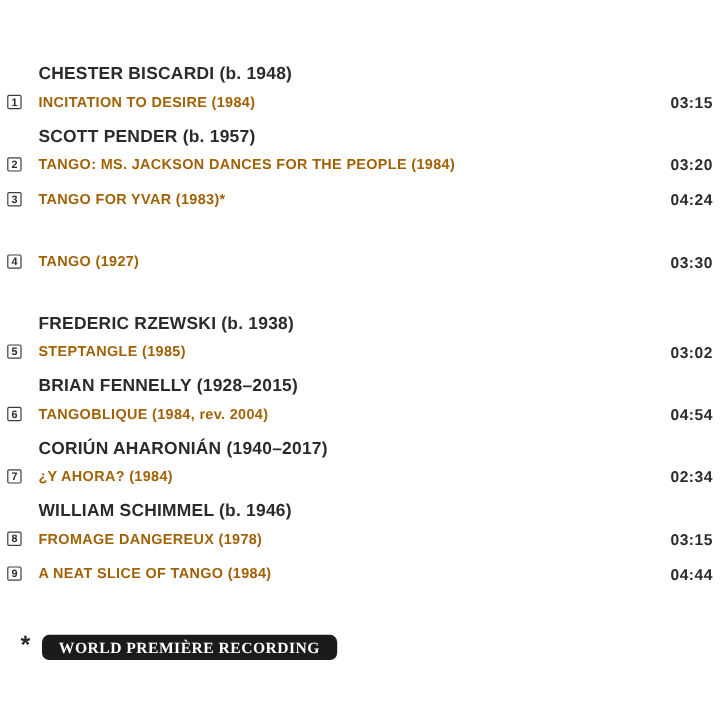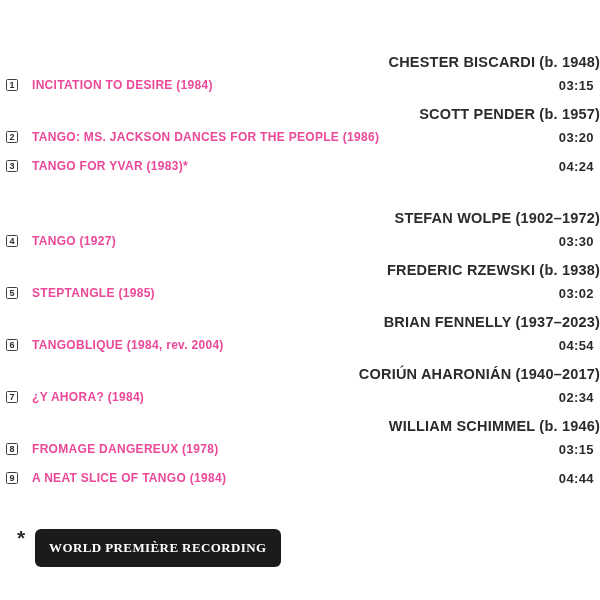--- a/index.html
+++ b/index.html
@@ -9,21 +9,21 @@
     font-family: "Liberation Sans", sans-serif;
     overflow: hidden;
   }
   .page {
     position: relative;
     width: 600px; height: 600px;
     background: #ffffff;
   }
   .tracklist {
     position: absolute;
-    top: 55px; left: 0; right: 0; text-align: right;
+    top: 55px; left: 0; right: 0;
   }
   .group {
     height: 52px;
     overflow: visible;
   }
   .composer {
     margin-left: 32px;
     font-size: 14.5px;
     line-height: 15px;
     font-weight: bold;
@@ -50,21 +50,21 @@
     font-size: 9px;
     font-weight: bold;
     color: #2b2b2b;
     flex: 0 0 auto;
   }
   .title {
     margin-left: 14px;
     font-size: 12px;
     font-weight: bold;
     letter-spacing: 0.3px;
-    color: #ec4899;
+    color: #a16207;
     white-space: nowrap;
   }
   .spacer { flex: 1 1 auto; }
   .duration {
     font-size: 13px;
     font-weight: bold;
     letter-spacing: 0.4px;
     color: #2b2b2b;
     flex: 0 0 auto;
   }
@@ -77,21 +77,21 @@
     position: absolute;
     left: 17px; top: -1px;
     font-size: 21px;
     font-weight: bold;
     color: #2b2b2b;
     line-height: 21px;
   }
   .badge {
     position: absolute;
     left: 35px; top: 1px;
-    height: 38px;
+    height: 21px;
     background: #1c1a1b;
     border-radius: 6px;
     padding: 0 14px;
     display: flex;
     align-items: center;
   }
   .badge-text {
     font-family: "Liberation Serif", serif;
     font-size: 13px;
     font-weight: bold;
@@ -114,57 +114,56 @@
         <div class="title">INCITATION TO DESIRE (1984)</div>
         <div class="spacer"></div>
         <div class="duration">03:15</div>
       </div>
     </div>
 
     <div class="group">
       <div class="composer">SCOTT PENDER (b. 1957)</div>
       <div class="track-row">
         <div class="num-box">2</div>
-        <div class="title">TANGO: MS. JACKSON DANCES FOR THE PEOPLE (1986)</div>
+        <div class="title">TANGO: MS. JACKSON DANCES FOR THE PEOPLE (1984)</div>
         <div class="spacer"></div>
         <div class="duration">03:20</div>
       </div>
     </div>
 
     <div class="group">
       <div class="track-row">
         <div class="num-box">3</div>
         <div class="title">TANGO FOR YVAR (1983)*</div>
         <div class="spacer"></div>
         <div class="duration">04:24</div>
       </div>
     </div>
 
     <div class="group">
-      <div class="composer">STEFAN WOLPE (1902–1972)</div>
       <div class="track-row">
         <div class="num-box">4</div>
         <div class="title">TANGO (1927)</div>
         <div class="spacer"></div>
         <div class="duration">03:30</div>
       </div>
     </div>
 
     <div class="group">
       <div class="composer">FREDERIC RZEWSKI (b. 1938)</div>
       <div class="track-row">
         <div class="num-box">5</div>
         <div class="title">STEPTANGLE (1985)</div>
         <div class="spacer"></div>
         <div class="duration">03:02</div>
       </div>
     </div>
 
     <div class="group">
-      <div class="composer">BRIAN FENNELLY (1937–2023)</div>
+      <div class="composer">BRIAN FENNELLY (1928–2015)</div>
       <div class="track-row">
         <div class="num-box">6</div>
         <div class="title">TANGOBLIQUE (1984, rev. 2004)</div>
         <div class="spacer"></div>
         <div class="duration">04:54</div>
       </div>
     </div>
 
     <div class="group">
       <div class="composer">CORIÚN AHARONIÁN (1940–2017)</div>

